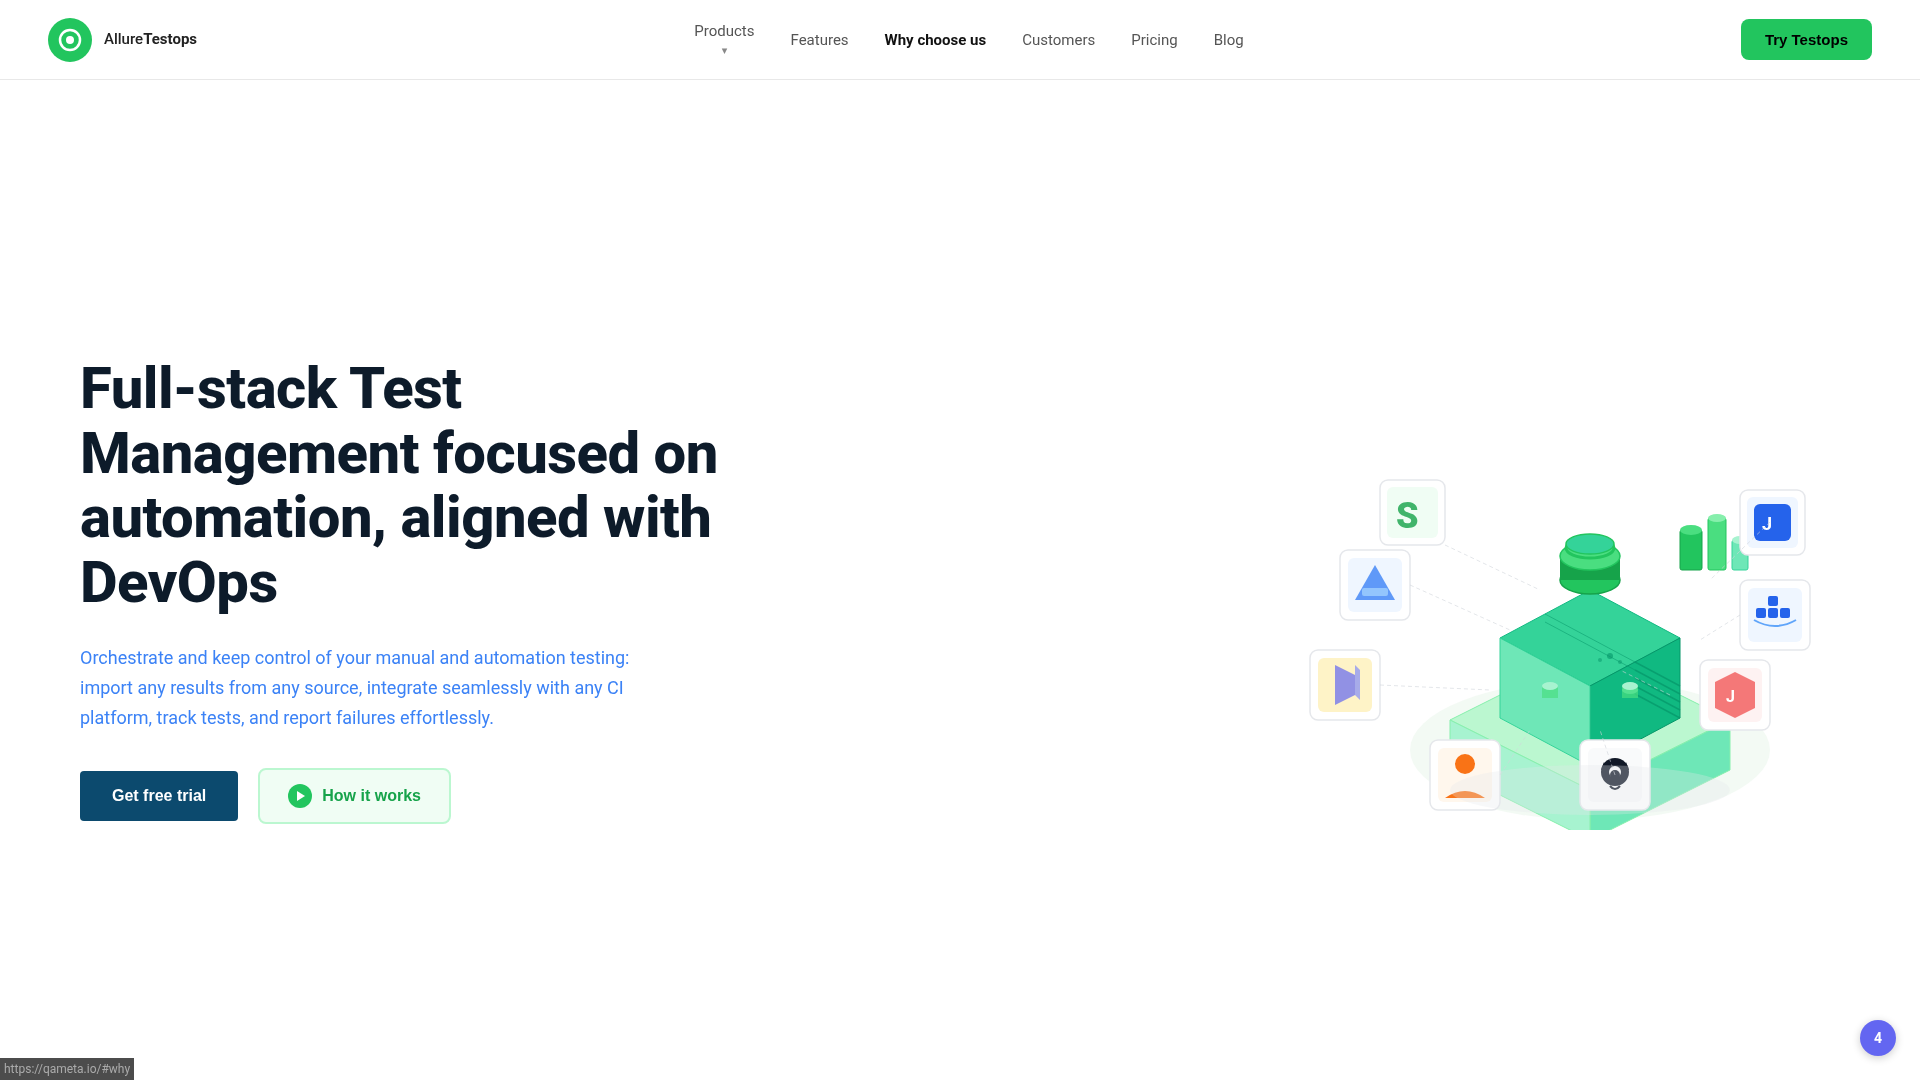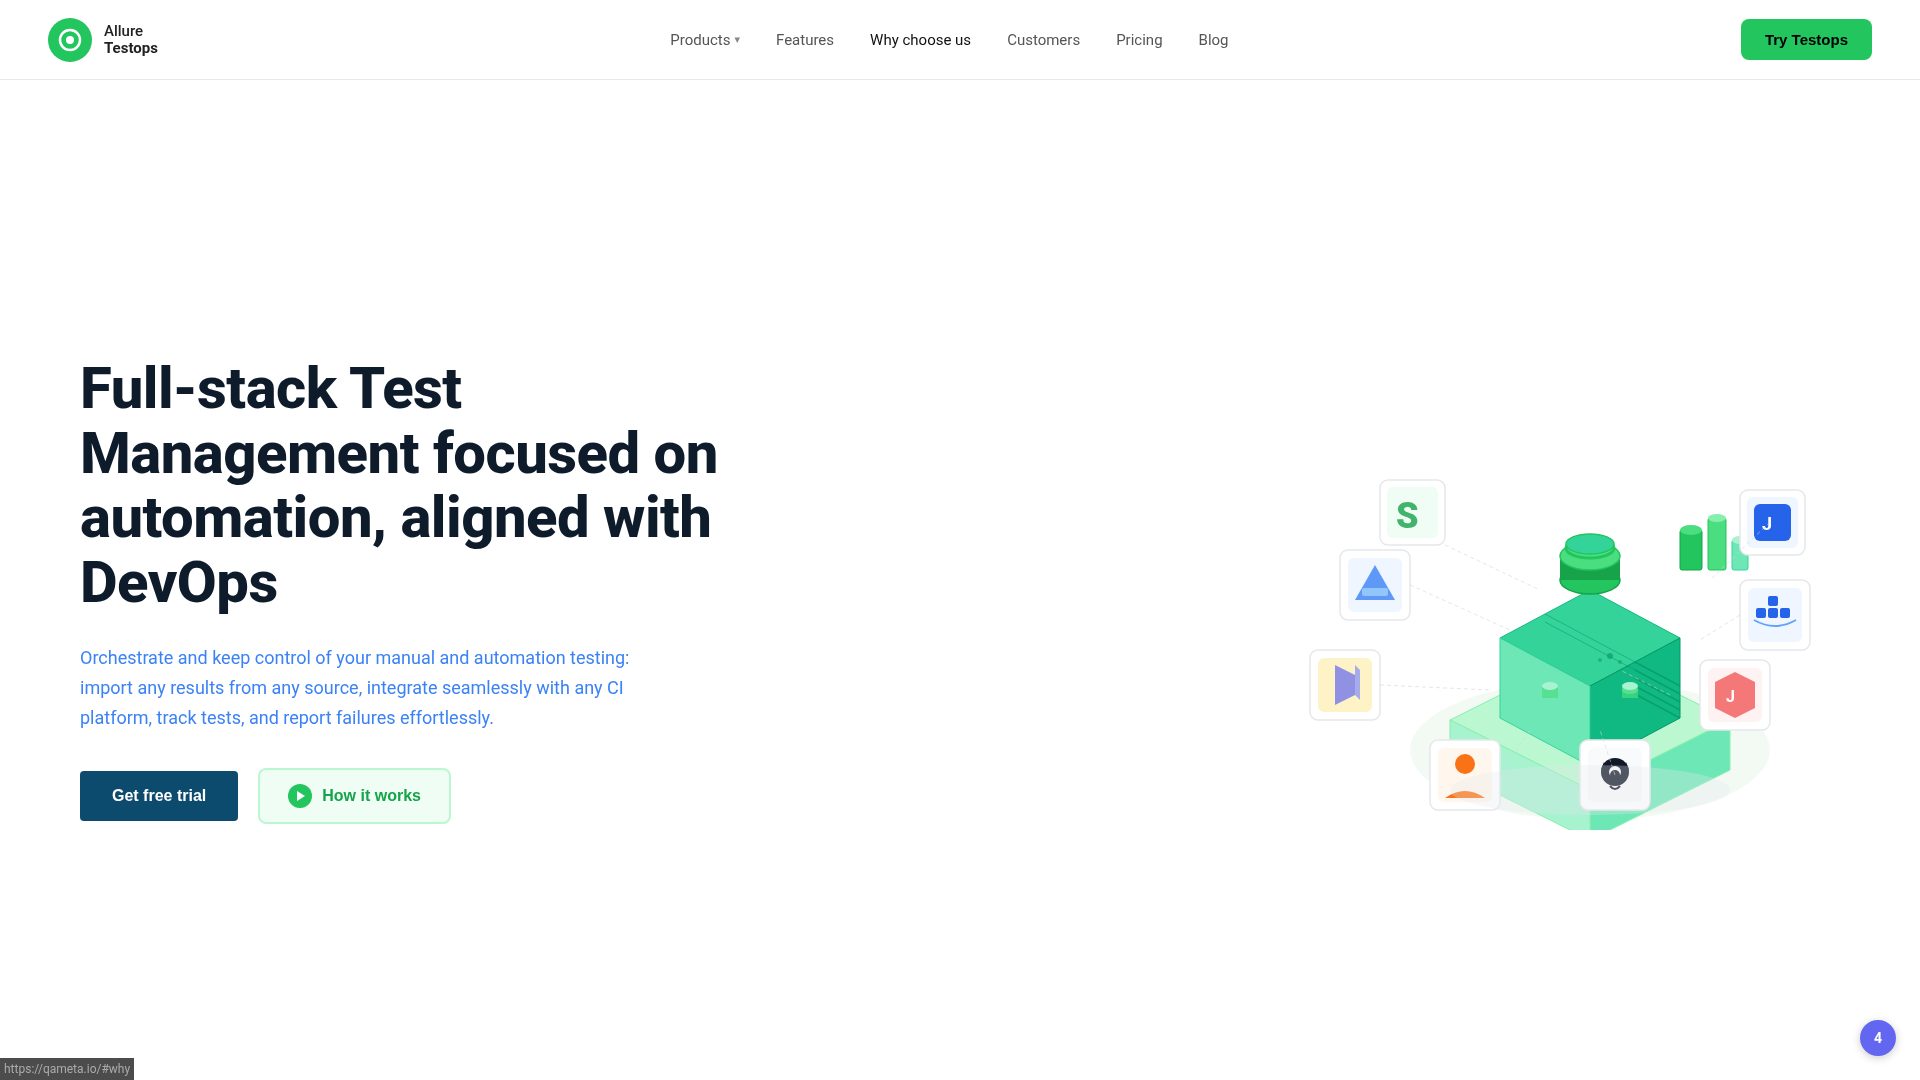--- a/index.html
+++ b/index.html
@@ -10,30 +10,30 @@
       display: flex; align-items: center; justify-content: space-between;
       padding: 0 48px; height: 80px; border-bottom: 1px solid #e8e8e8;
       position: sticky; top: 0; background: #fff; z-index: 100;
     }
     .nav-logo { display: flex; align-items: center; gap: 12px; text-decoration: none; }
     .logo-icon {
       width: 44px; height: 44px; border-radius: 50%; background: #22c55e;
       display: flex; align-items: center; justify-content: center;
     }
     .logo-icon svg { width: 26px; height: 26px; }
-    .logo-text { display: flex; flex-direction: column; line-height: 1.1; }
+    .logo-text { display: flex; flex-direction: row; line-height: 1.1; }
     .logo-top { font-size: 15px; font-weight: 500; color: #222; }
     .logo-bottom { font-size: 15px; font-weight: 700; color: #222; }
 
     .nav-links { display: flex; align-items: center; gap: 36px; }
     .nav-link {
       font-size: 15px; font-weight: 400; color: #555; text-decoration: none;
-      cursor: pointer; display: flex; align-items: center; gap: 4px;
-    }
-    .nav-link.active { font-weight: 400; color: #111; }
+      cursor: pointer; display: flex; align-items: center; gap: 4px; flex-direction: column;
+    }
+    .nav-link.active { font-weight: 700; color: #111; }
     .chevron { font-size: 11px; color: #888; }
 
     .nav-cta {
       background: #22c55e; color: #000000; border: none; border-radius: 8px;
       padding: 12px 24px; font-size: 15px; font-weight: 600; cursor: pointer;
       transition: background 0.2s;
     }
 
     
     .hero {

